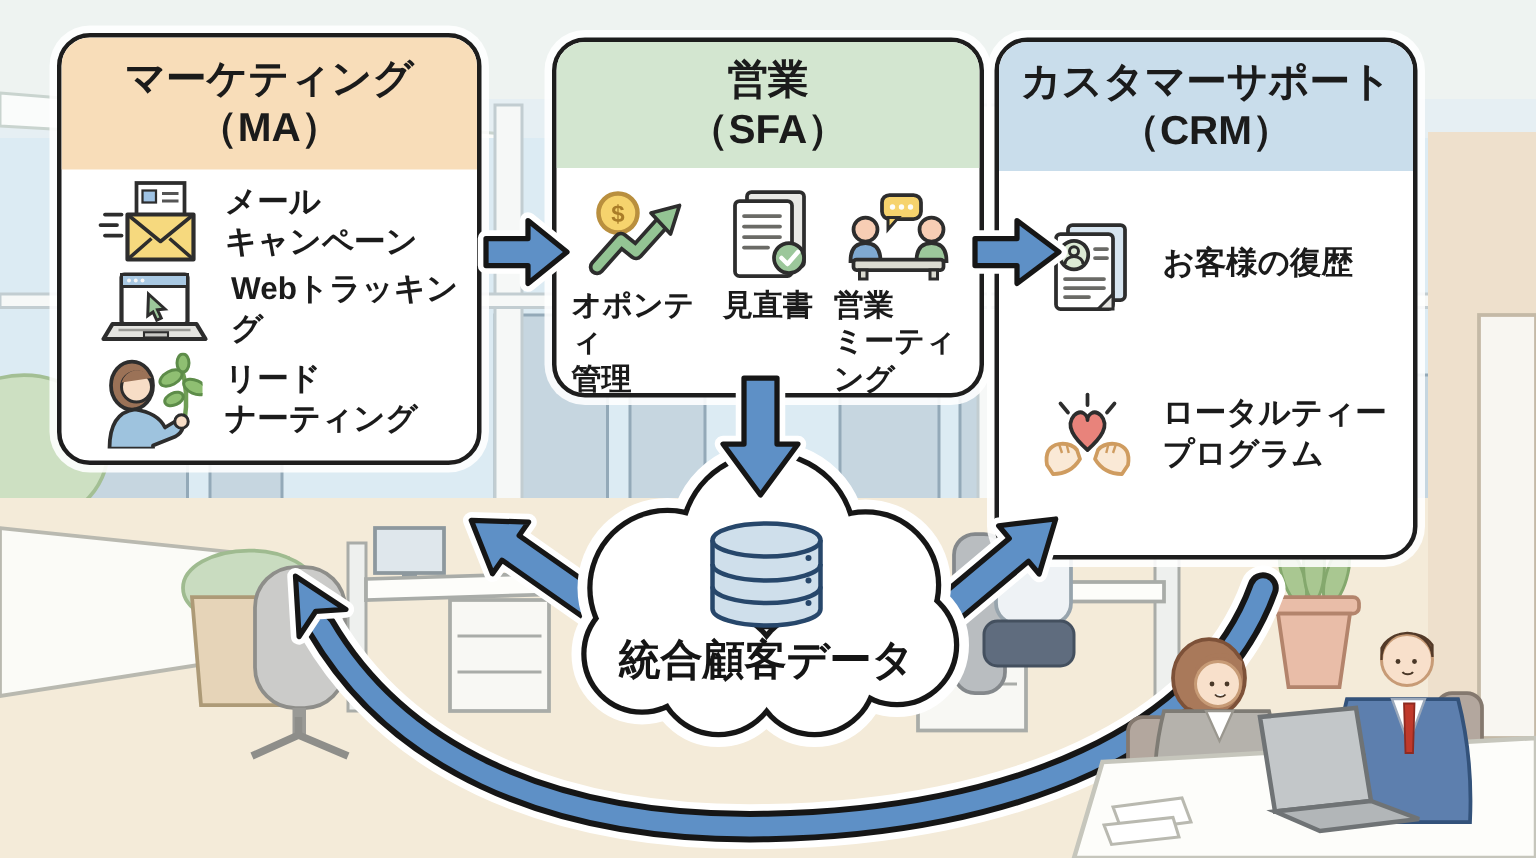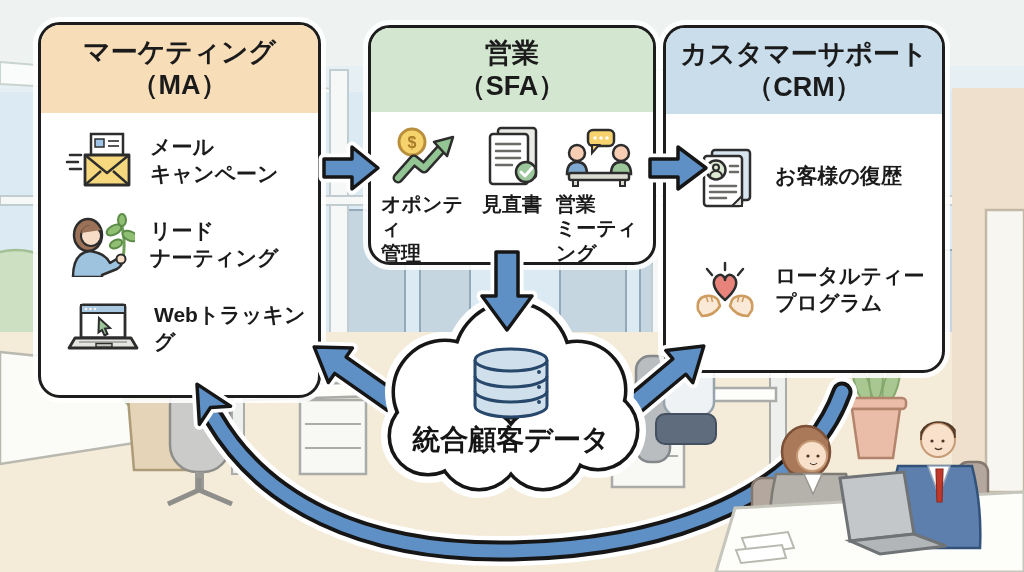--- a/index.html
+++ b/index.html
@@ -115,21 +115,21 @@
       <g fill="#a9c791" stroke="#84a86d" stroke-width="2">
         <ellipse cx="862" cy="384" rx="7" ry="20" transform="rotate(-18 862 384)"></ellipse>
         <ellipse cx="876" cy="376" rx="7" ry="24"></ellipse>
         <ellipse cx="891" cy="384" rx="7" ry="20" transform="rotate(16 891 384)"></ellipse>
       </g>
       <rect x="846" y="398" width="60" height="11" rx="4" fill="#e9bda8" stroke="#b3846c" stroke-width="2.5"></rect>
       <polygon points="852,409 900,409 893,458 859,458" fill="#e9bda8" stroke="#b3846c" stroke-width="2.5"></polygon>
     </g>
   </svg>
 
-  <div class="panel" style="left:38px;top:22px;width:283px;height:376px;">
+  <div class="panel" style="left:38px;top:22px;width:283px;height:288px;">
     <div class="panel-head head-mkt">マーケティング
 （MA）</div>
     <div class="panel-body-v">
       <div class="vitem">
         <span class="ic">
           <svg width="70" height="60" viewBox="0 0 70 60">
             <g stroke="#2d2d2d" stroke-width="2.5" stroke-linecap="round">
               <line x1="5" y1="24" x2="16" y2="24"></line>
                 <line x1="2" y1="31" x2="13" y2="31"></line>
                 <line x1="5" y1="38" x2="16" y2="38"></line>
@@ -137,56 +137,56 @@
             <rect x="26" y="3" width="32" height="26" fill="#fff" stroke="#2d2d2d" stroke-width="2.5"></rect>
             <rect x="30" y="8" width="9" height="8" fill="#9fc3e4" stroke="#2d2d2d" stroke-width="1.5"></rect>
             <line x1="43" y1="10" x2="54" y2="10" stroke="#555" stroke-width="2"></line>
             <line x1="43" y1="15" x2="54" y2="15" stroke="#555" stroke-width="2"></line>
             <path d="M20,24 h44 v30 h-44 z" fill="#f6d97e" stroke="#2d2d2d" stroke-width="2.8" stroke-linejoin="round"></path>
             <path d="M20,24 L42,42 L64,24 M20,54 L36,40 M64,54 L48,40" fill="none" stroke="#2d2d2d" stroke-width="2.4" stroke-linejoin="round"></path>
           </svg>
         </span>
         <span class="vlabel">メール
 キャンペーン</span>
+      </div>
+      <div class="vitem">
+        <span class="ic">
+          <svg width="74" height="56" viewBox="0 0 74 56">
+            <rect x="16" y="4" width="44" height="33" rx="2" fill="#fff" stroke="#2d2d2d" stroke-width="2.8"></rect>
+            <rect x="16" y="4" width="44" height="8" fill="#a9c9e3" stroke="#2d2d2d" stroke-width="2"></rect>
+            <circle cx="21" cy="8" r="1.3" fill="#f6f6f6"></circle>
+              <circle cx="25.5" cy="8" r="1.3" fill="#f6f6f6"></circle>
+              <circle cx="30" cy="8" r="1.3" fill="#f6f6f6"></circle>
+            <polygon points="34,17 45,27 40,27.5 42.5,33 39.5,34.5 37,29 33.5,31.5" fill="#9cc79b" stroke="#2d2d2d" stroke-width="2"></polygon>
+            <polygon points="10,37 66,37 72,47 4,47" fill="#e4e4e0" stroke="#2d2d2d" stroke-width="2.8" stroke-linejoin="round"></polygon>
+            <line x1="14" y1="41" x2="62" y2="41" stroke="#9a9a96" stroke-width="1.6"></line>
+            <rect x="31" y="42.5" width="16" height="3.5" fill="#c9c9c5" stroke="#2d2d2d" stroke-width="1.4"></rect>
+          </svg>
+        </span>
+        <span class="vlabel">Webトラッキング</span>
       </div>
       <div class="vitem">
         <span class="ic">
           <svg width="70" height="64" viewBox="0 0 70 64">
             <path d="M58,46 Q61,26 56,10" fill="none" stroke="#6f9e55" stroke-width="3"></path>
             <g fill="#8fbf72" stroke="#5d8c49" stroke-width="2">
               <ellipse cx="49" cy="17" rx="8" ry="4.5" transform="rotate(-28 49 17)"></ellipse>
               <ellipse cx="65" cy="23" rx="8" ry="4.5" transform="rotate(24 65 23)"></ellipse>
               <ellipse cx="51" cy="31" rx="6.5" ry="4" transform="rotate(-24 51 31)"></ellipse>
               <ellipse cx="57" cy="7" rx="4" ry="6"></ellipse>
             </g>
             <ellipse cx="23" cy="22" rx="14" ry="16" fill="#9b7257" stroke="#2d2d2d" stroke-width="2.5"></ellipse>
             <circle cx="26" cy="23" r="10" fill="#f7ddc6" stroke="#2d2d2d" stroke-width="2"></circle>
             <path d="M16,20 a11,11 0 0 1 20,-3" fill="#9b7257"></path>
             <path d="M8,64 Q8,40 25,38 Q40,40 45,50 L55,44 Q60,51 52,56 L37,62 L37,64 Z" fill="#9ec3de" stroke="#2d2d2d" stroke-width="2.5" stroke-linejoin="round"></path>
             <circle cx="56" cy="46" r="4.5" fill="#f7ddc6" stroke="#2d2d2d" stroke-width="2"></circle>
           </svg>
         </span>
         <span class="vlabel">リード
 ナーティング</span>
-      </div>
-      <div class="vitem">
-        <span class="ic">
-          <svg width="74" height="56" viewBox="0 0 74 56">
-            <rect x="16" y="4" width="44" height="33" rx="2" fill="#fff" stroke="#2d2d2d" stroke-width="2.8"></rect>
-            <rect x="16" y="4" width="44" height="8" fill="#a9c9e3" stroke="#2d2d2d" stroke-width="2"></rect>
-            <circle cx="21" cy="8" r="1.3" fill="#f6f6f6"></circle>
-              <circle cx="25.5" cy="8" r="1.3" fill="#f6f6f6"></circle>
-              <circle cx="30" cy="8" r="1.3" fill="#f6f6f6"></circle>
-            <polygon points="34,17 45,27 40,27.5 42.5,33 39.5,34.5 37,29 33.5,31.5" fill="#9cc79b" stroke="#2d2d2d" stroke-width="2"></polygon>
-            <polygon points="10,37 66,37 72,47 4,47" fill="#e4e4e0" stroke="#2d2d2d" stroke-width="2.8" stroke-linejoin="round"></polygon>
-            <line x1="14" y1="41" x2="62" y2="41" stroke="#9a9a96" stroke-width="1.6"></line>
-            <rect x="31" y="42.5" width="16" height="3.5" fill="#c9c9c5" stroke="#2d2d2d" stroke-width="1.4"></rect>
-          </svg>
-        </span>
-        <span class="vlabel">Webトラッキング</span>
       </div>
     </div>
   </div>
 
   <div class="panel" style="left:368px;top:25px;width:288px;height:240px;">
     <div class="panel-head head-sfa">営業
 （SFA）</div>
     <div class="panel-body-h">
       <div class="hitem">
         <span class="ic">

